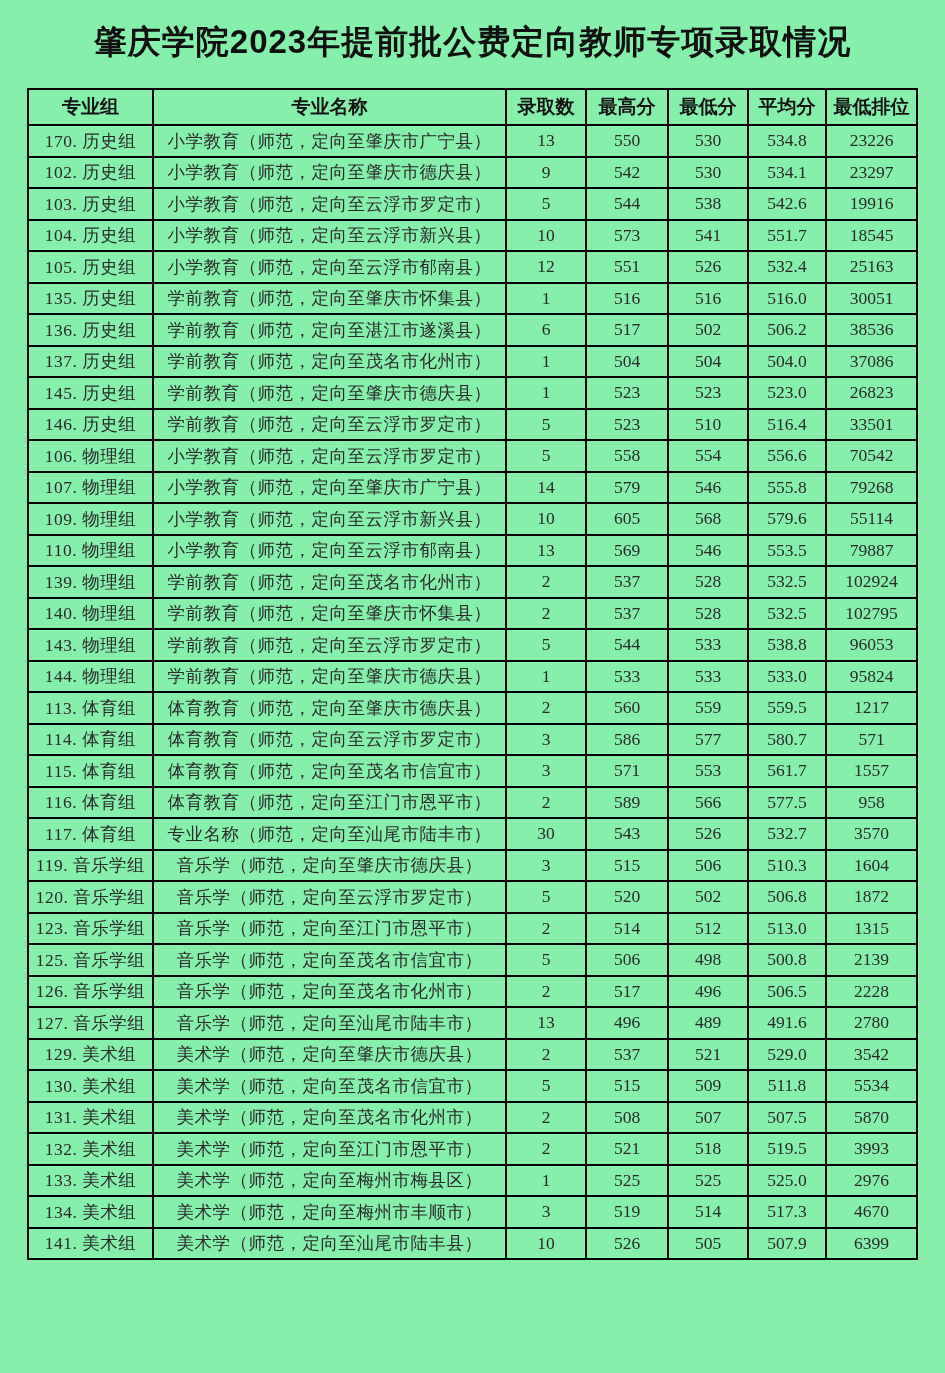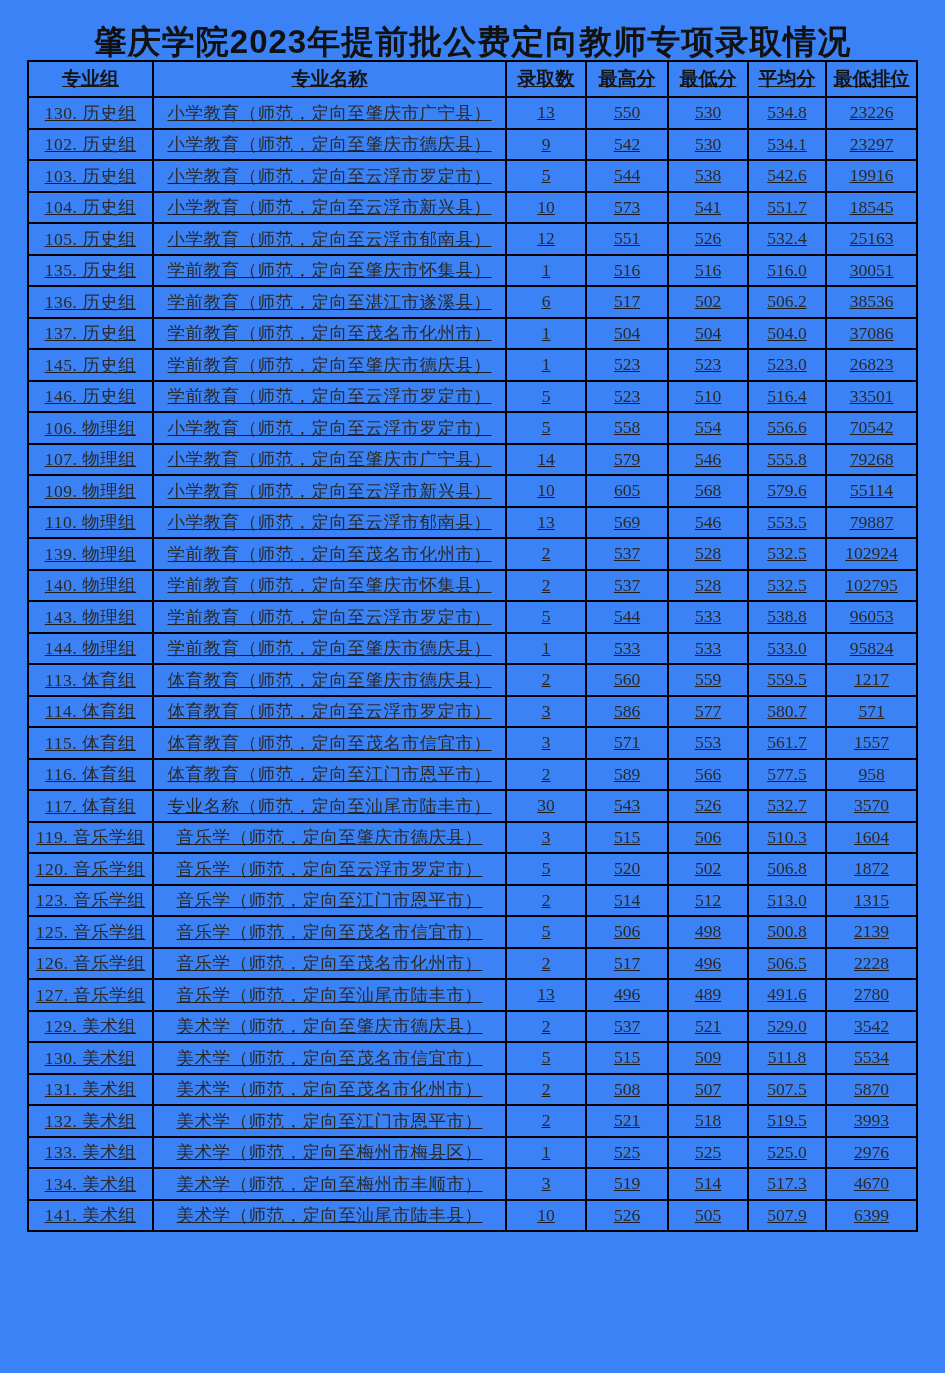--- a/index.html
+++ b/index.html
@@ -4,21 +4,21 @@
 <style>
   html, body {
     margin: 0;
     padding: 0;
     background: #ffffff;
   }
   .page {
     position: relative;
     width: 945px;
     height: 1373px;
-    background: #3b82f6;
+    background: #86efac;
     font-family: "Liberation Serif", "DejaVu Serif", serif;
     color: #1e1e1e;
     overflow: hidden;
   }
   .doc-title {
     position: absolute;
     top: 20px;
     left: 0;
     width: 100%;
     margin: 0;
@@ -26,26 +26,25 @@
     font-family: "Liberation Sans", "DejaVu Sans", sans-serif;
     font-weight: 700;
     font-size: 33px;
     letter-spacing: 1px;
     color: #111111;
     white-space: nowrap;
   }
   table.admissions {
     position: absolute;
     left: 27px;
-    top: 60px;
+    top: 88px;
     width: 889px;
     height: 1036px;
     border-collapse: collapse;
     table-layout: fixed;
-    text-decoration: underline;
   }
   table.admissions th,
   table.admissions td {
     border: 2px solid #000000;
     padding: 0 2px;
     text-align: center;
     vertical-align: middle;
     overflow: hidden;
     white-space: nowrap;
   }
@@ -94,21 +93,21 @@
         <th>专业名称</th>
         <th>录取数</th>
         <th>最高分</th>
         <th>最低分</th>
         <th>平均分</th>
         <th>最低排位</th>
       </tr>
     </thead>
     <tbody>
     <tr>
-      <td class="c-group">130. 历史组</td>
+      <td class="c-group">170. 历史组</td>
       <td class="c-major">小学教育（师范，定向至肇庆市广宁县）</td>
       <td class="c-count">13</td>
       <td class="c-max">550</td>
       <td class="c-min">530</td>
       <td class="c-avg">534.8</td>
       <td class="c-rank">23226</td>
     </tr>
 
     <tr>
       <td class="c-group">102. 历史组</td>

